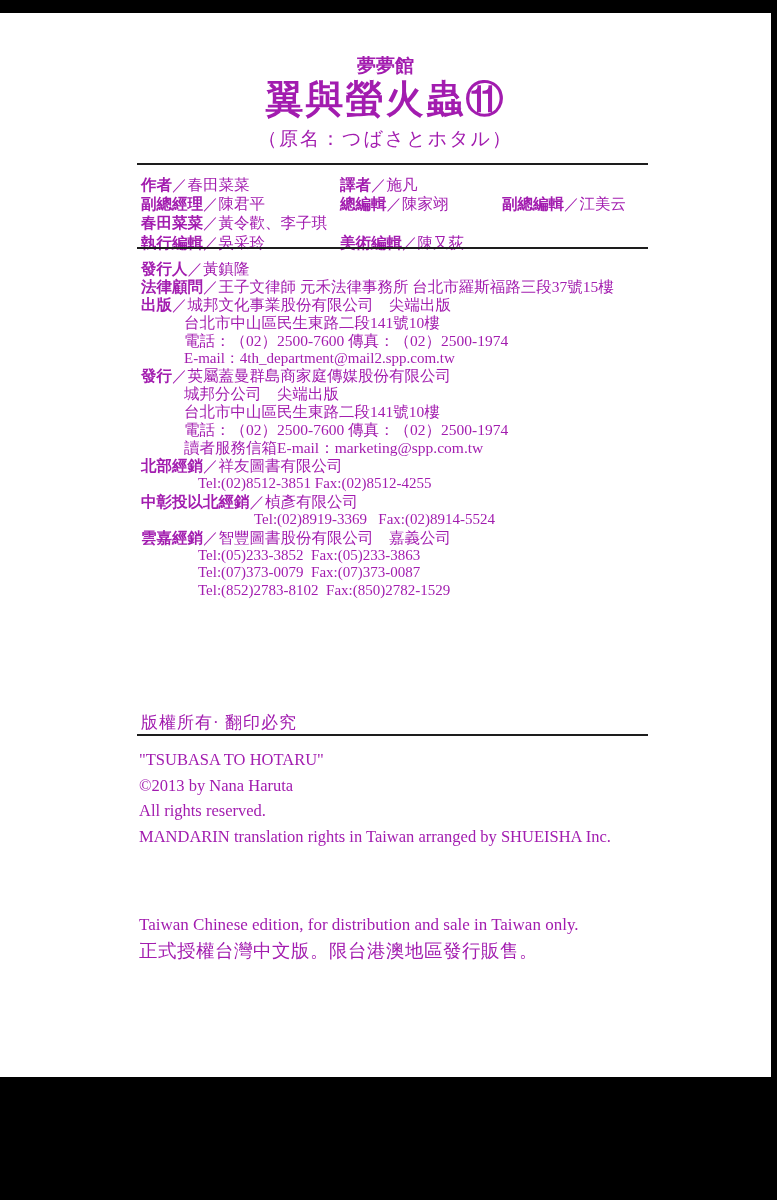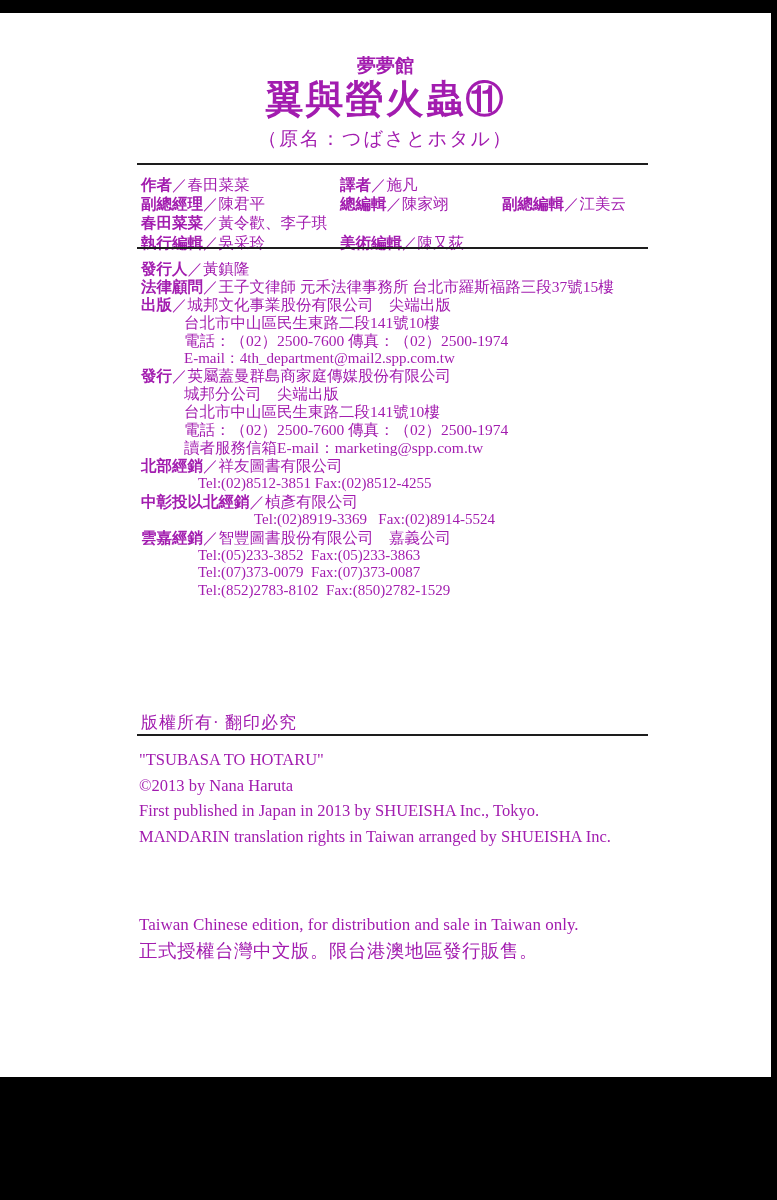--- a/index.html
+++ b/index.html
@@ -111,21 +111,21 @@
     <div class="pl ind2 small"><span>Tel:(852)2783-8102  Fax:(850)2782-1529</span></div>
   </div>
 
   <div class="abs notice">版權所有· 翻印必究</div>
 
   <div class="abs rule rule3"></div>
 
   <div class="abs eng">
     <div class="el">"TSUBASA TO HOTARU"</div>
     <div class="el">©2013 by Nana Haruta</div>
-    <div class="el">First published in Japan in 2013 by SHUEISHA Inc., Tokyo.</div>
+    <div class="el">All rights reserved.</div>
     <div class="el">MANDARIN translation rights in Taiwan arranged by SHUEISHA Inc.</div>
   </div>
 
   <div class="abs edition">
     <div class="ed-en">Taiwan Chinese edition, for distribution and sale in Taiwan only.</div>
     <div class="ed-zh">正式授權台灣中文版。限台港澳地區發行販售。</div>
   </div>
 
 </div>
 

